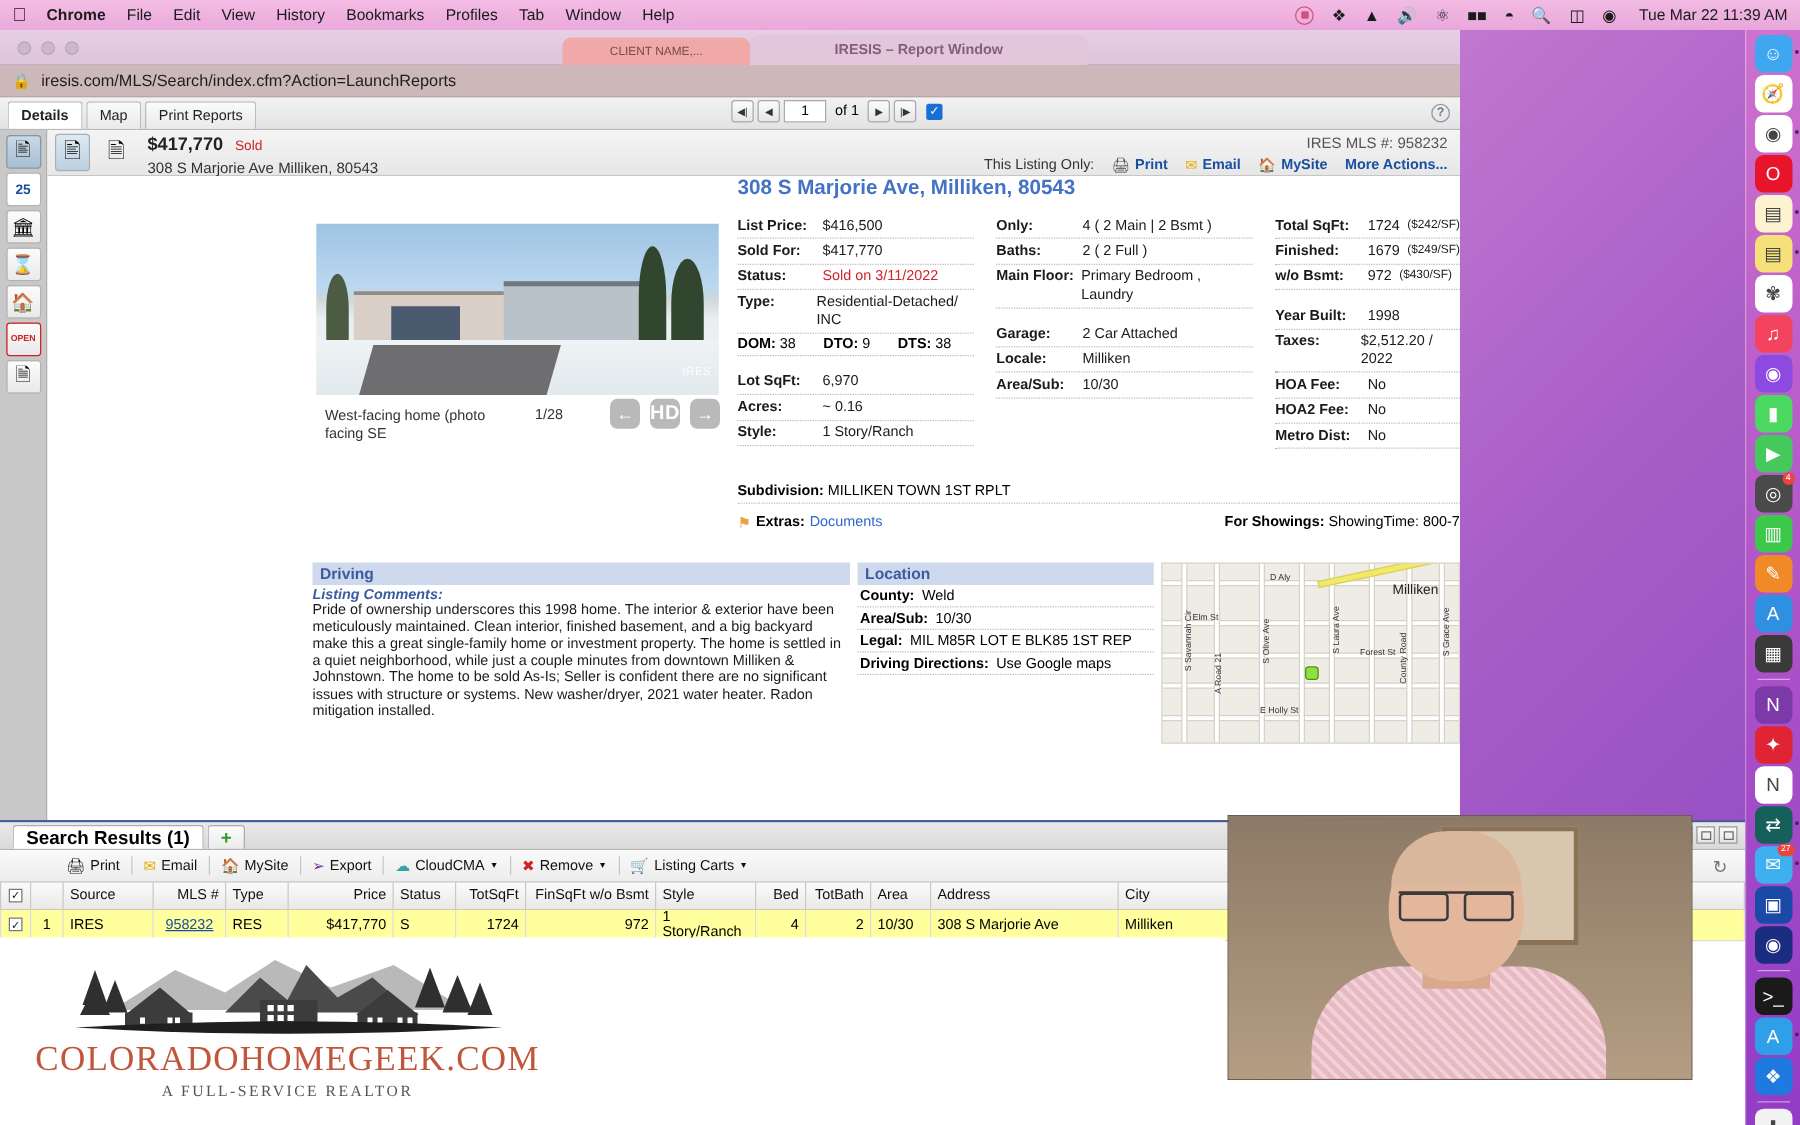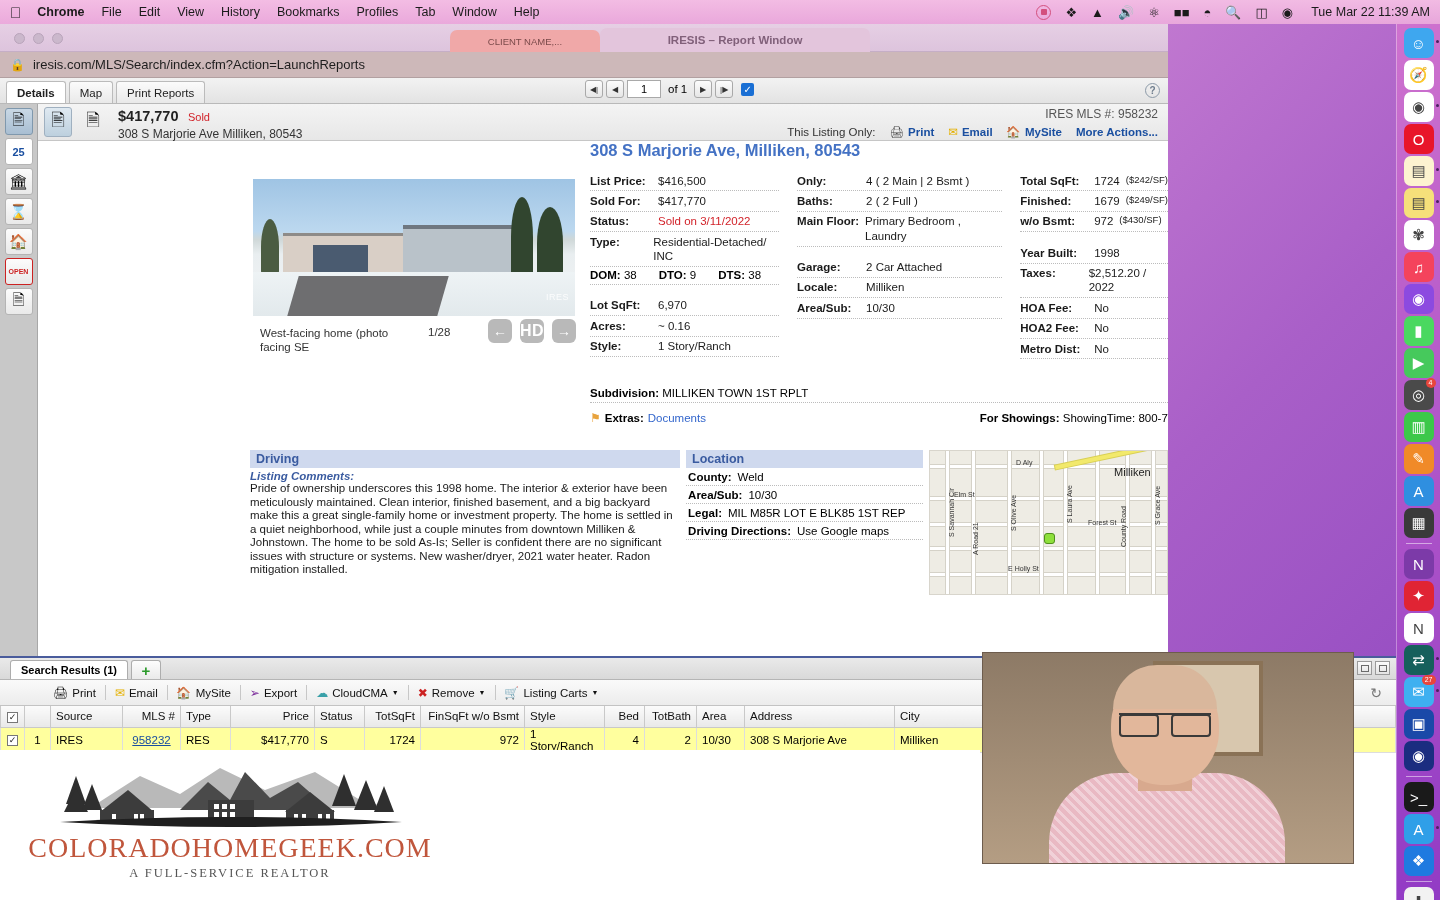--- a/index.html
+++ b/index.html
@@ -190,21 +190,21 @@
   .mlabel.big { font-size:11px; color:#222;}
   .mpin { position:absolute; width:11px; height:11px; background:#8ee03c; border:1px solid #4f8f1d; border-radius:3px;}
 
   
   #resultspane {
     position:absolute; left:0; bottom:0; width:1396px; height:244px;
     background:#fff; border-top:2px solid #4a5c9c;
   }
   #res-tabs { height:22px; background:linear-gradient(180deg,#eaeaea,#d9d9d9); display:flex; align-items:flex-end; padding-left:10px; position:relative; border-bottom:1px solid #b5b5b5;}
   .res-tab { height:19px; background:#fff; border:1px solid #adadad; border-bottom:none; border-radius:3px 3px 0 0;
-    font-size:11px; font-weight:bold; padding:0 10px; display:flex; align-items:center; }
+    font-size:15px; font-weight:bold; padding:0 10px; display:flex; align-items:center; }
   .res-plus { height:19px; width:30px; background:linear-gradient(180deg,#fdfdfd,#eaeaea); border:1px solid #adadad; border-bottom:none;
      border-radius:3px 3px 0 0; margin-left:3px; display:flex; align-items:center; justify-content:center; color:#2a9a2a; font-size:15px; font-weight:bold;}
   .win-btns { position:absolute; right:6px; top:3px; display:flex; gap:3px;}
   .win-btn { width:15px; height:14px; border:1px solid #9a9a9a; background:linear-gradient(180deg,#fbfbfb,#e4e4e4);
     display:flex; align-items:center; justify-content:center;}
   .win-btn i { display:block; border:1px solid #6b6b6b; width:8px; height:7px;}
 
   #res-toolbar { height:26px; background:linear-gradient(180deg,#fafafa,#ececec); border-bottom:1px solid #c3c3c3;
     display:flex; align-items:center; padding-left:44px; gap:0; position:relative;}
   .tb-item { display:flex; align-items:center; gap:4px; font-size:11.5px; color:#111; padding:0 9px; white-space:nowrap;}

